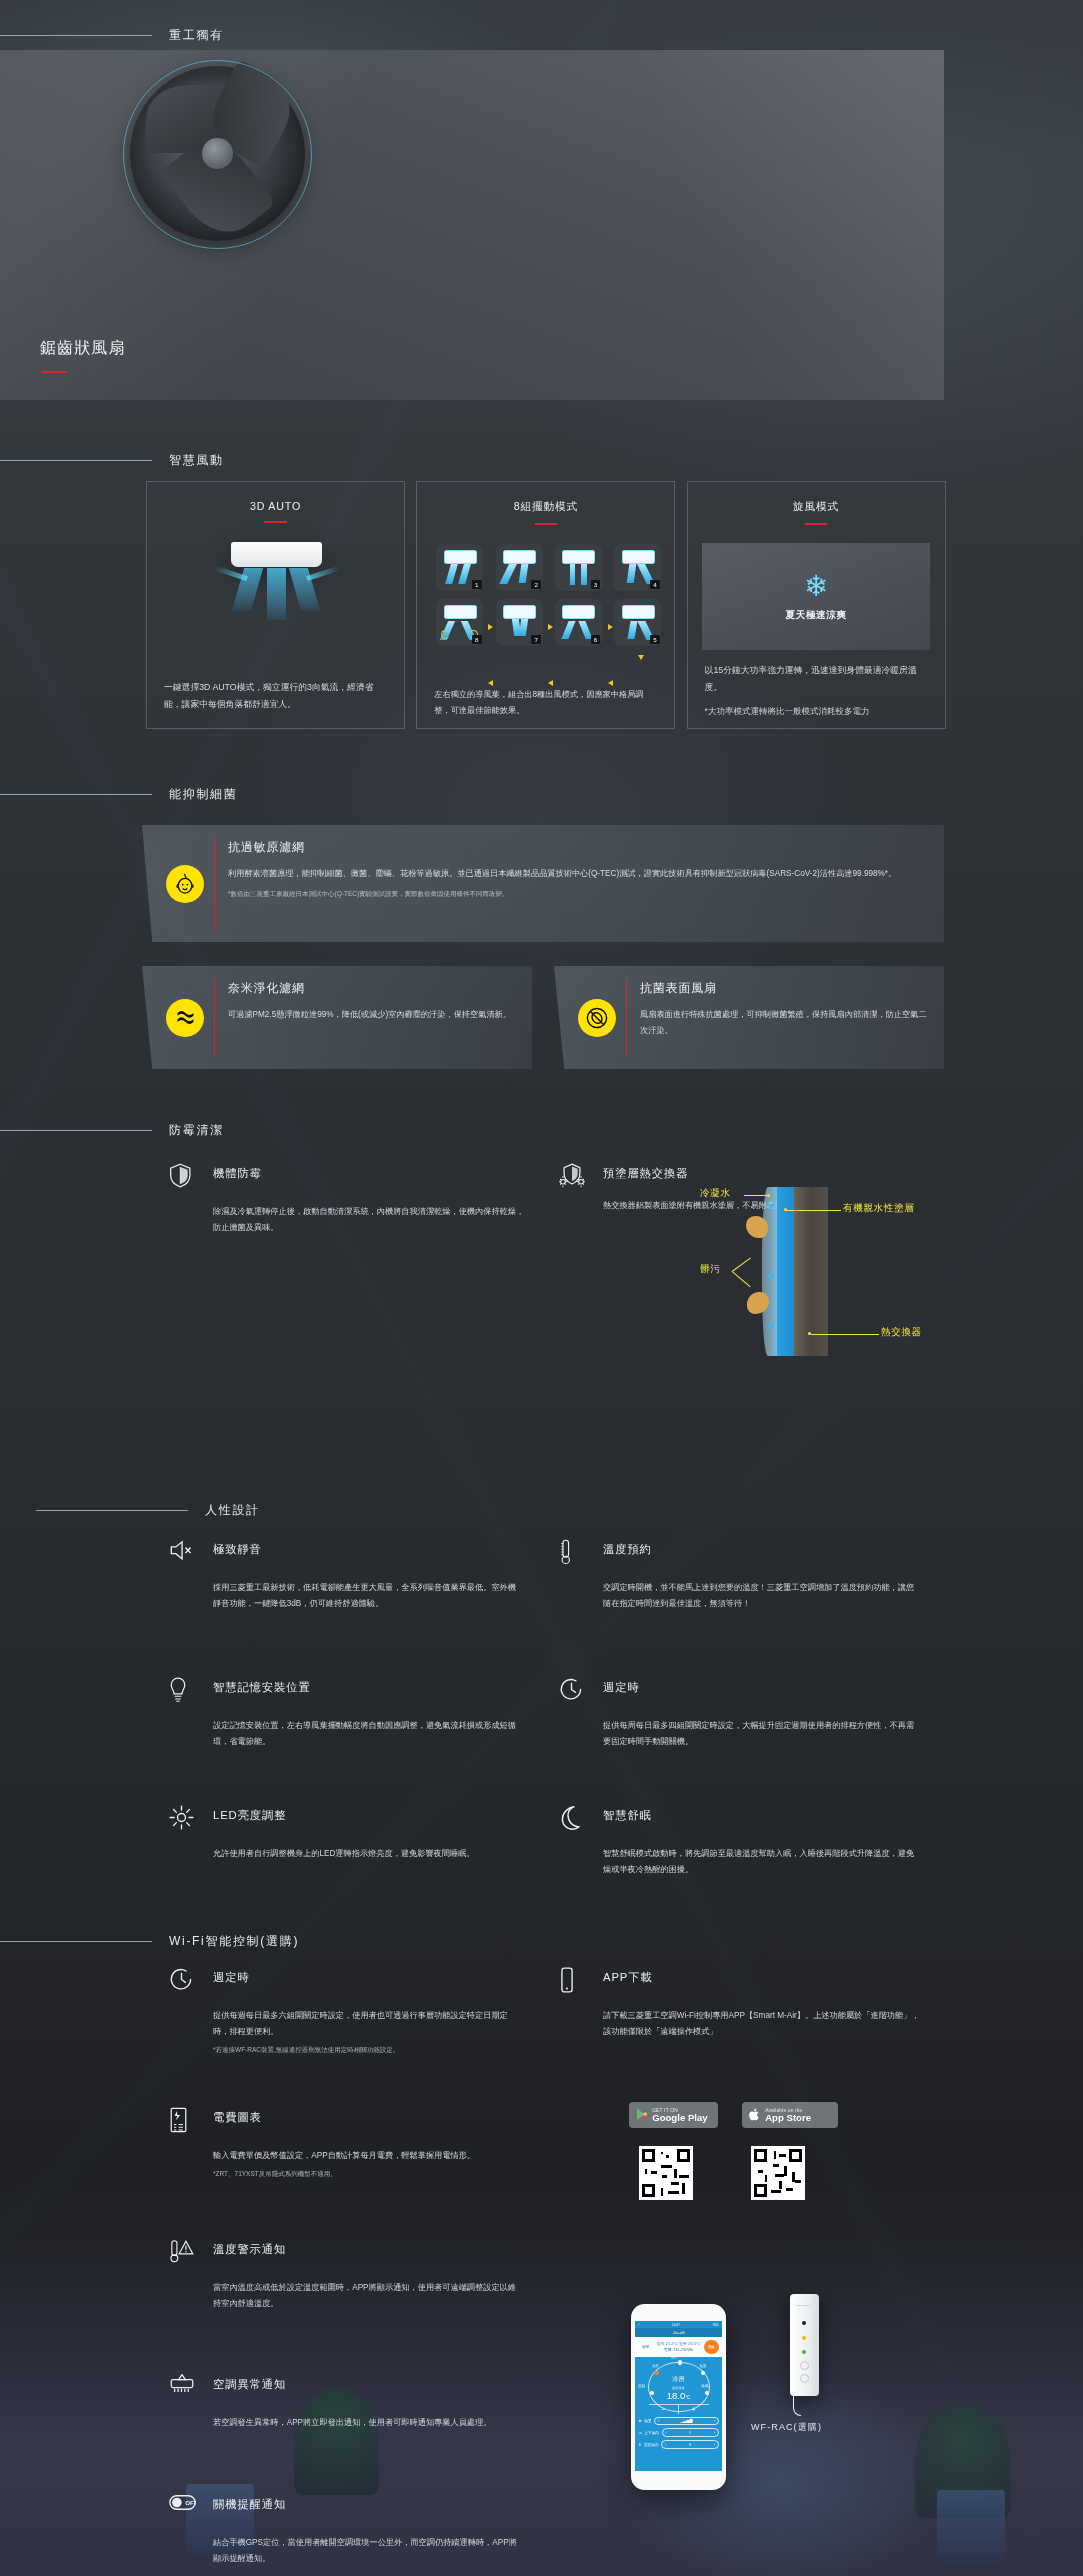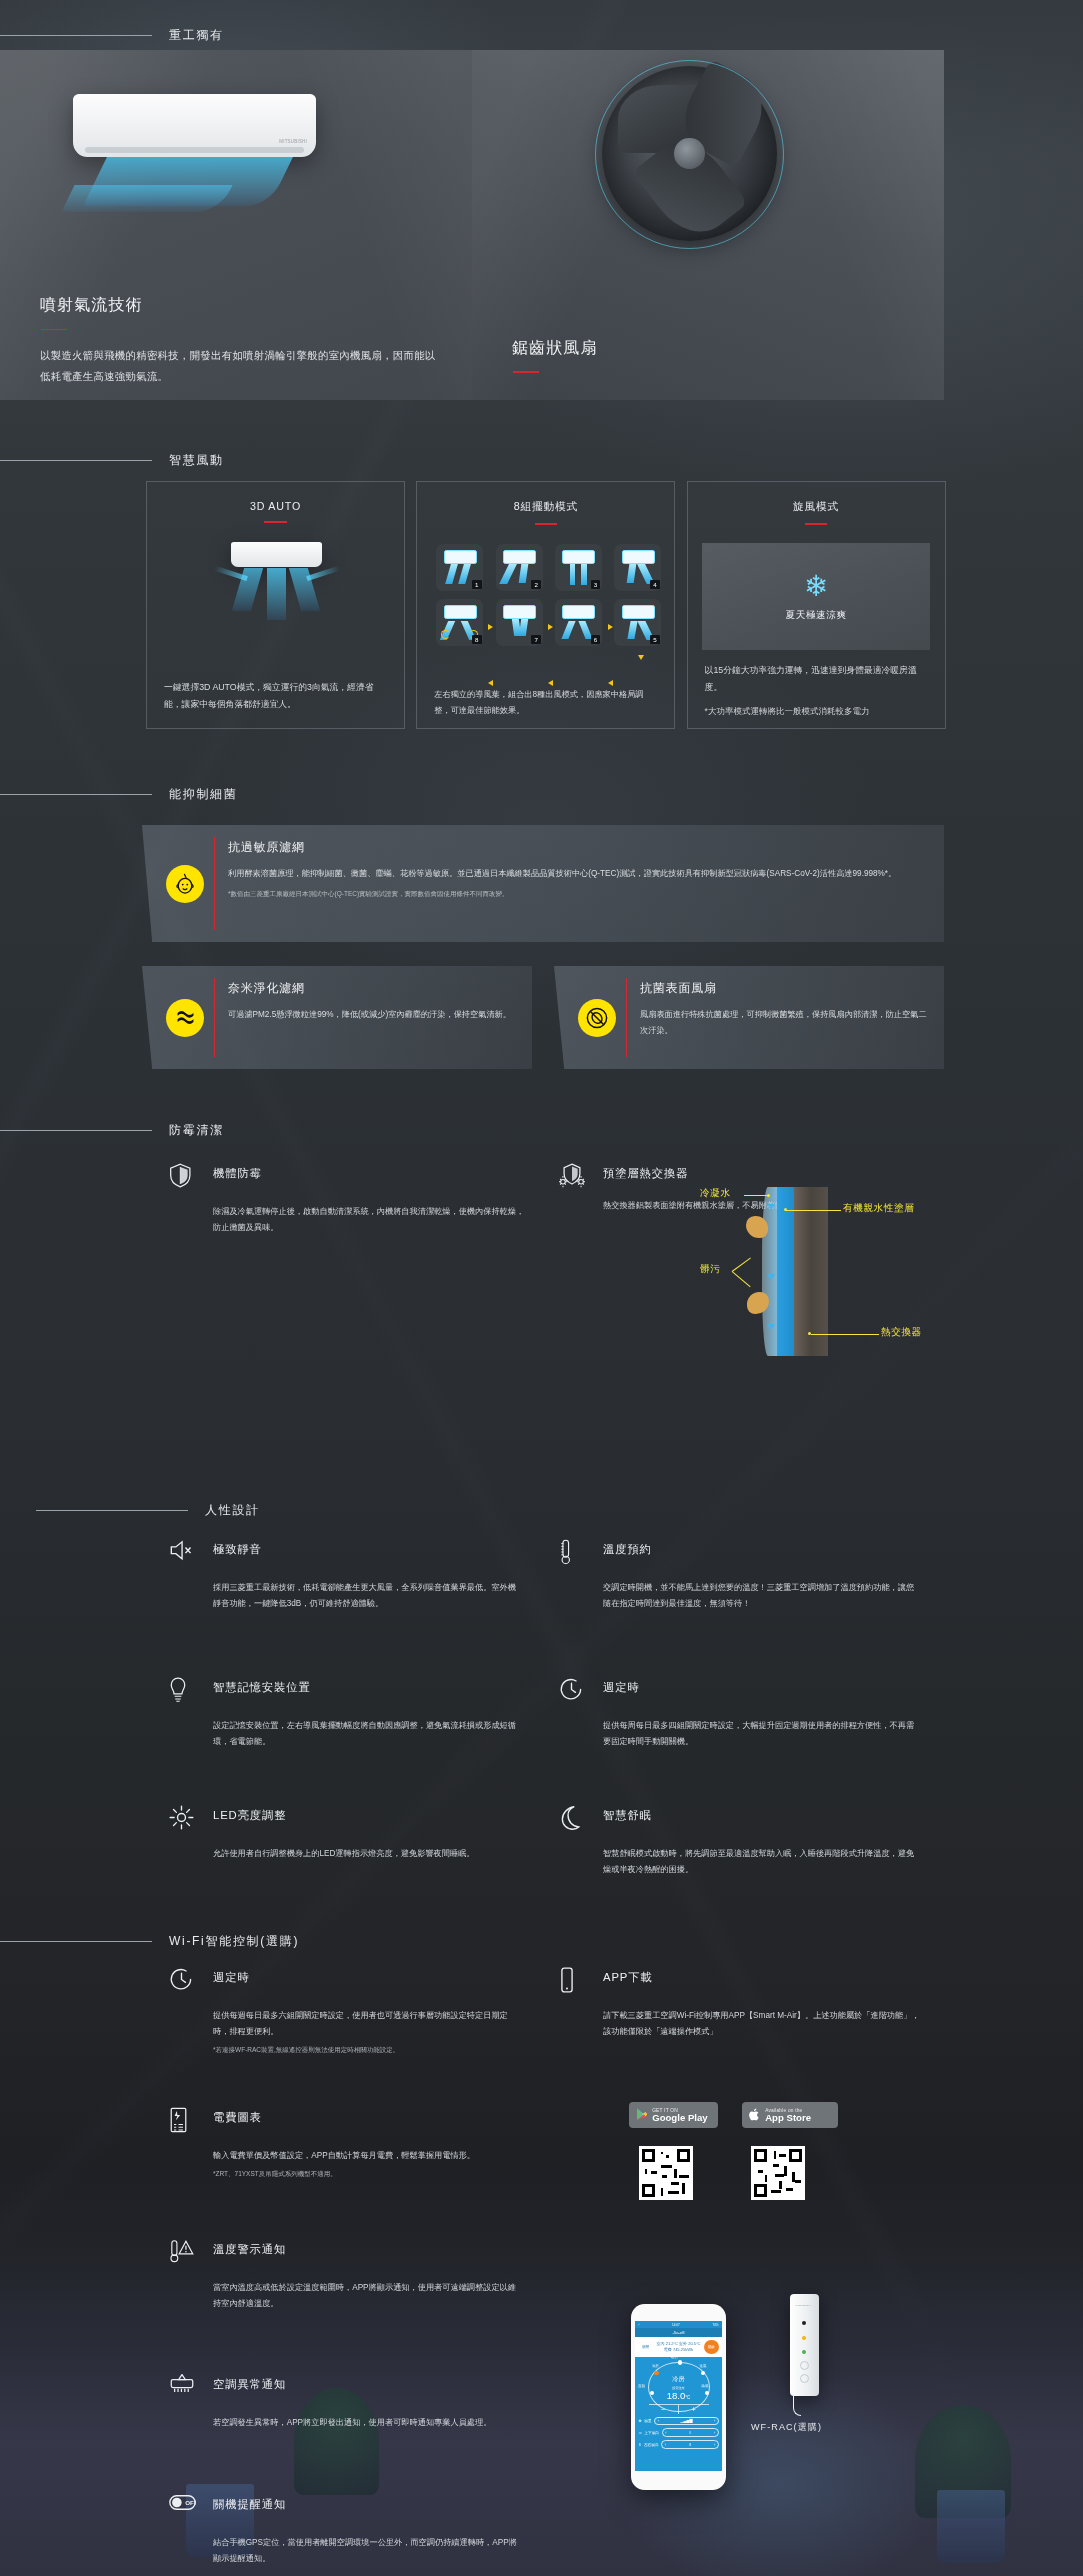--- a/index.html
+++ b/index.html
@@ -92,21 +92,21 @@
           border-bottom:3.4px solid transparent;border-left:5.1px solid #f5c518; }
   .sw-arrow.left{ border-left:none; border-right:5.1px solid #f5c518; }
   .sw-arrow.down{ border:none; border-left:3.4px solid transparent;border-right:3.4px solid transparent;
           border-top:5.1px solid #f5c518; }
 
   
   .cyc-img{ position:absolute; left:14.7px; right:14.7px; top:61px; height:107px;
         background:linear-gradient(160deg,#565c62,#4a5056 60%,#44494e);
         display:flex; flex-direction:column; align-items:center; justify-content:center; }
   .snow{ font-size:29px; color:#79dcff; line-height:1; }
-  .cyc-cap{ margin-top:8px; font-size:9.6px; color:#eef1f4; letter-spacing:0.6px; }
+  .cyc-cap{ margin-top:8px; font-size:9.6px; color:#eef1f4; letter-spacing:0.6px;font-weight:bold; }
 
   
   .purif{ position:absolute; background:linear-gradient(100deg, rgba(120,128,138,.45), rgba(80,87,95,.38)); }
   .purif.slant{ clip-path:polygon(0 0,100% 0,100% 100%,10.2px 100%); }
   .pf-ico{ position:absolute; left:24px; top:50%; transform:translateY(-50%);
         width:38px;height:38px;border-radius:50%; background:#ffe400;
         display:flex;align-items:center;justify-content:center; }
   .pf-div{ position:absolute; left:72px; top:12.4px; bottom:12.4px; width:1.1px; background:#d9262e; }
   .pf-title{ position:absolute; left:86px; top:13.5px; font-size:12px; color:#f0f2f4; letter-spacing:0.8px; }
   .pf-body{ position:absolute; left:86px; right:17px; top:41px; font-size:8.2px; line-height:1.95; color:#dadee2; }
@@ -178,35 +178,20 @@
   <div class="plant" style="left:186px;top:237px;width:68px;height:73px;background:linear-gradient(180deg,rgba(70,95,140,.55),rgba(40,55,85,.5));border-radius:3.4px 3.4px 9px 9px;"></div>
   <div class="plant" style="left:937px;top:243px;width:68px;height:73px;background:linear-gradient(180deg,rgba(70,95,140,.55),rgba(40,55,85,.5));border-radius:3.4px 3.4px 9px 9px;"></div>
 </div>
 
 <div class="sec-head" style="left:0;top:27px;">
   <div class="rule" style="width:152px;"></div>
   <div class="txt">重工獨有</div>
 </div>
 
 <div class="hero">
-  <div class="hero-pane hero-left">
-    <div class="shine"></div>
-
-    <div class="ac-unit" style="left:73px;top:44px;width:243px;height:63px;">
-      <div class="lip"></div>
-      <div class="ac-brand">MITSUBISHI</div>
-    </div>
-    <div class="jet" style="left:95px;top:107px;width:186px;height:49px;transform:skewX(-26deg);opacity:.85;border-radius:0 0 22.6px 4.5px;"></div>
-    <div class="jet" style="left:68px;top:135px;width:158px;height:27px;transform:skewX(-26deg);opacity:.55;border-radius:0 0 22.6px 4.5px;"></div>
-    <div class="hero-body">
-      <div class="hero-title">噴射氣流技術</div>
-      <div class="hero-bar"></div>
-      <div class="hero-desc">以製造火箭與飛機的精密科技，開發出有如噴射渦輪引擎般的室內機風扇，因而能以低耗電產生高速強勁氣流。</div>
-    </div>
-  </div>
   <div class="hero-pane hero-right">
     <div class="shine"></div>
     <div class="fan-circle" style="left:130px;top:16px;width:175px;height:175px;">
       <div class="fan-blade" style="left:16px;top:19px;width:85px;height:68px;"></div>
       <div class="fan-blade" style="left:79px;top:11.3px;width:85px;height:73px;transform:rotate(118deg);"></div>
       <div class="fan-blade" style="left:40px;top:85px;width:96px;height:73px;transform:rotate(232deg);"></div>
       <div style="position:absolute;left:72px;top:72px;width:30.5px;height:30.5px;border-radius:50%;background:radial-gradient(circle at 40% 35%,#8f979e,#464b51);"></div>
     </div>
     <div class="fan-glow" style="left:123px;top:10.2px;width:189px;height:189px;"></div>
     <div class="hero-body">

